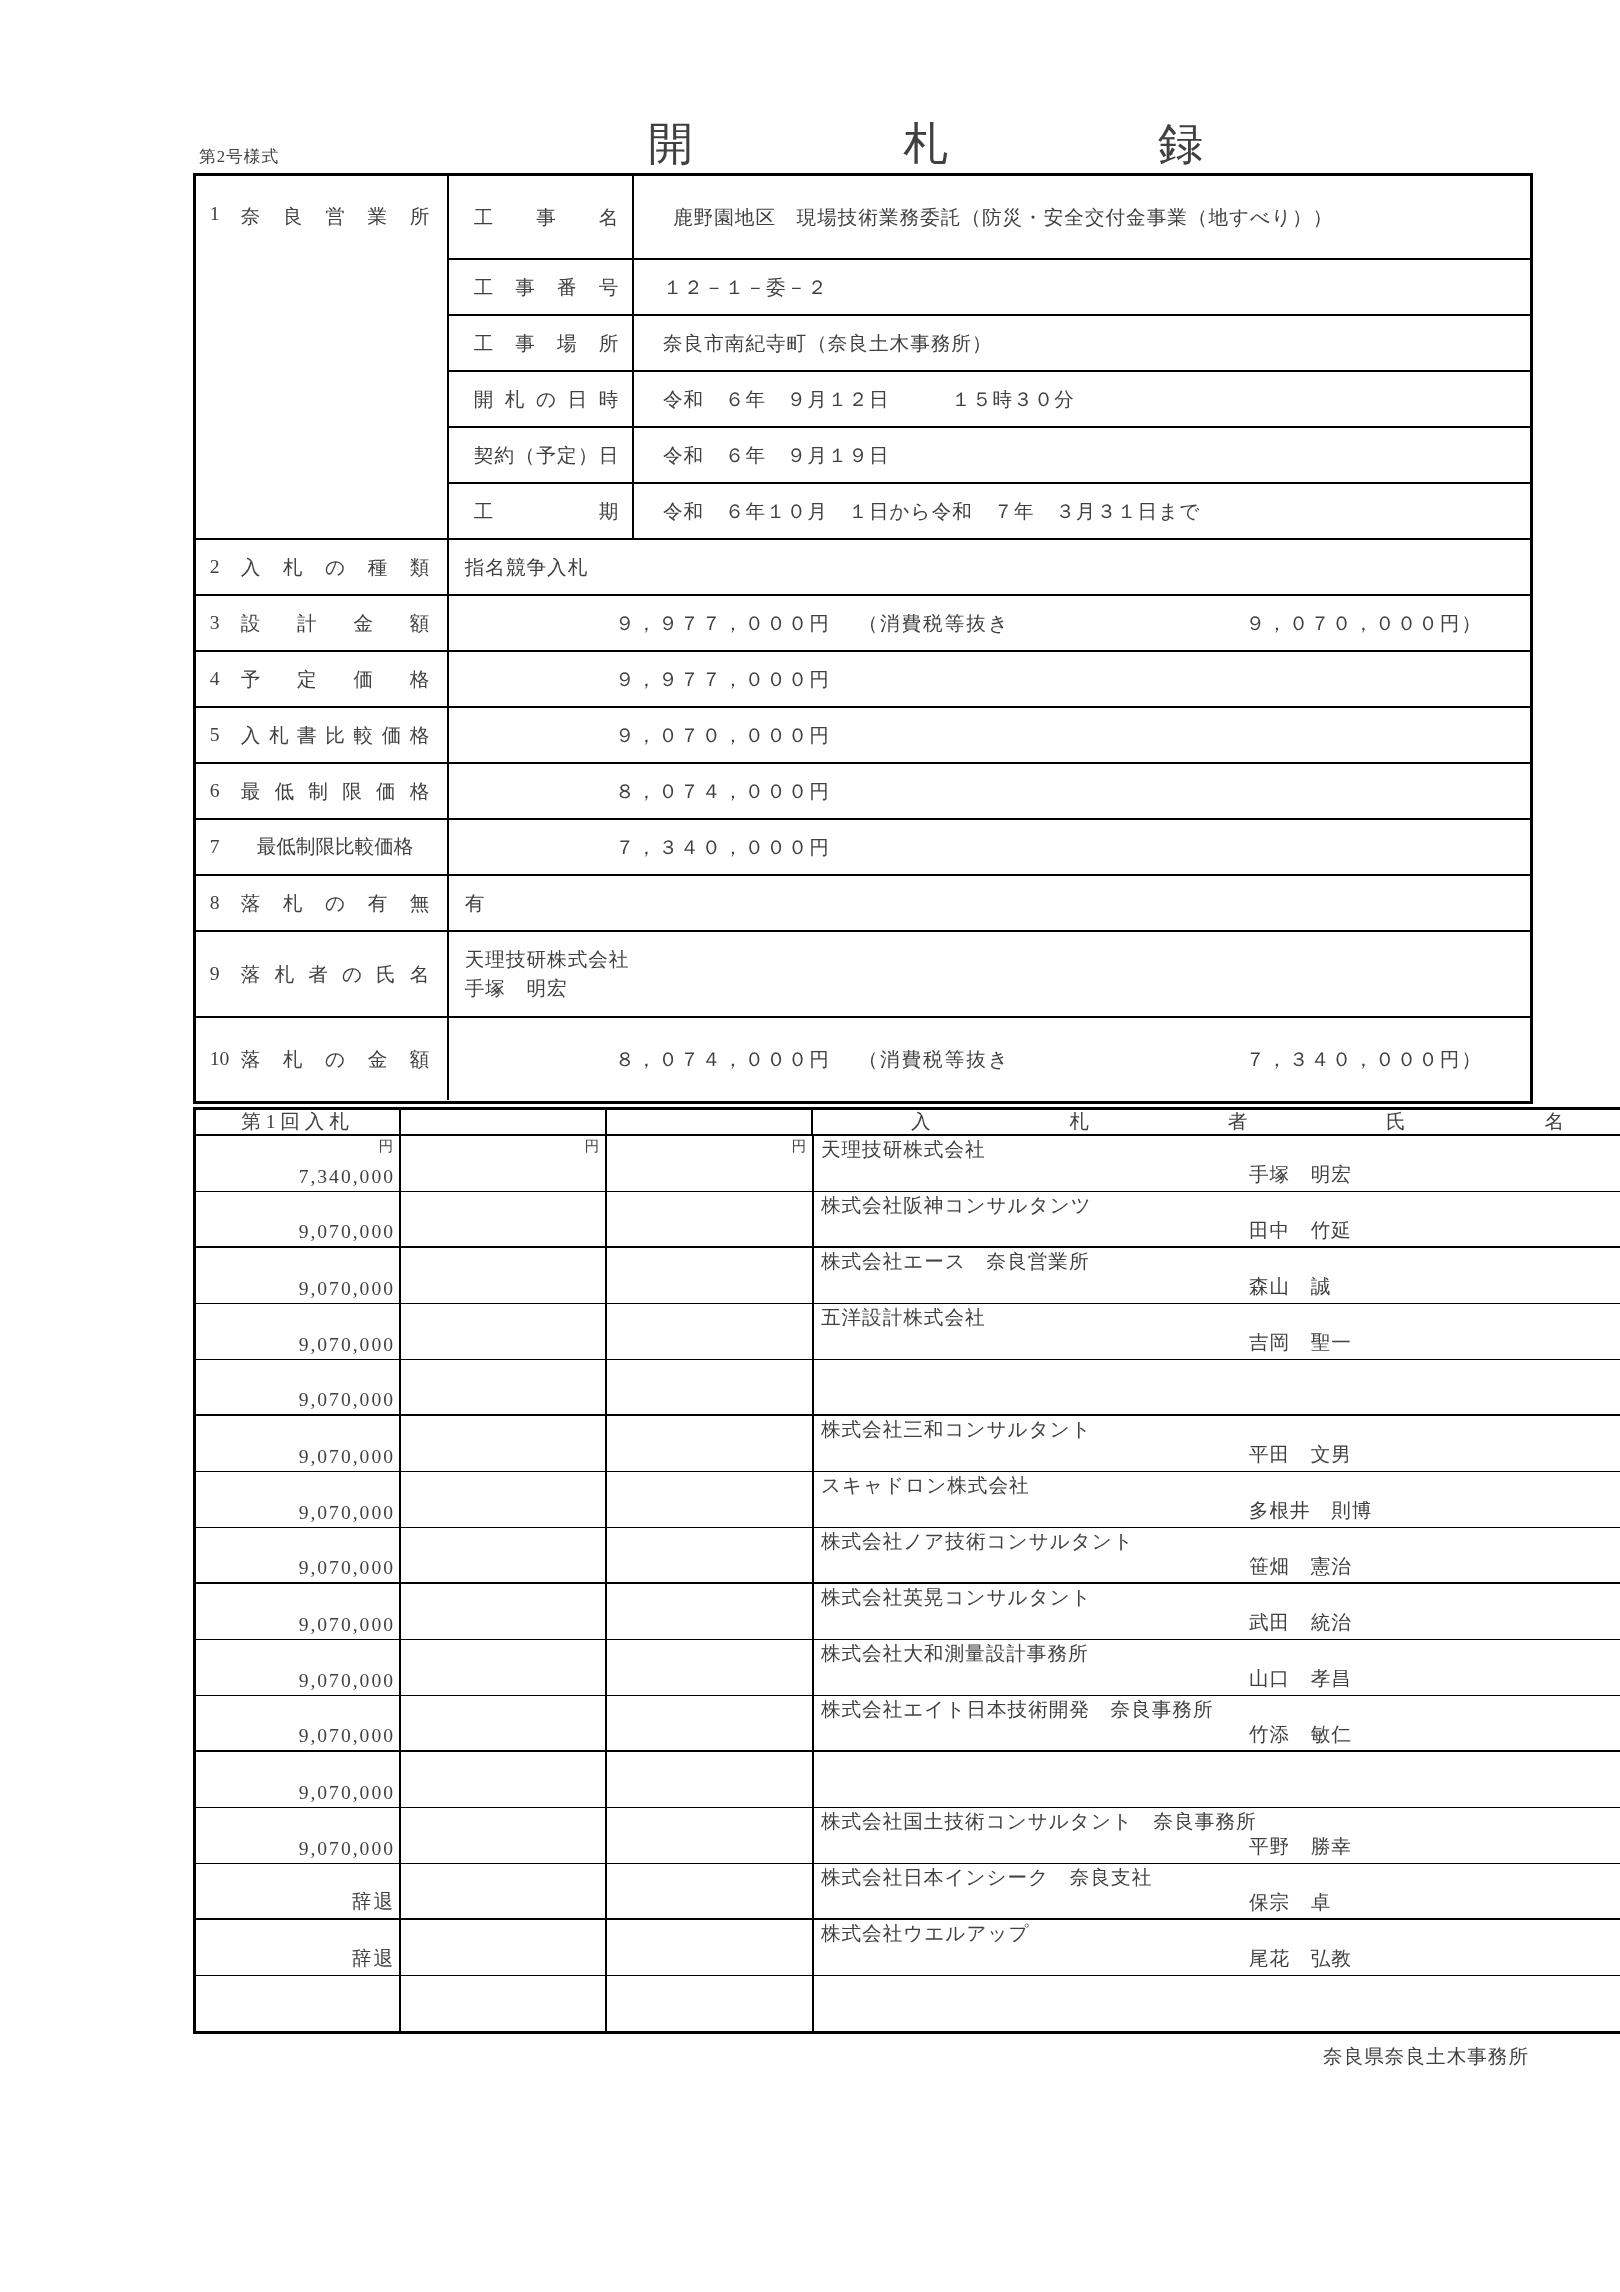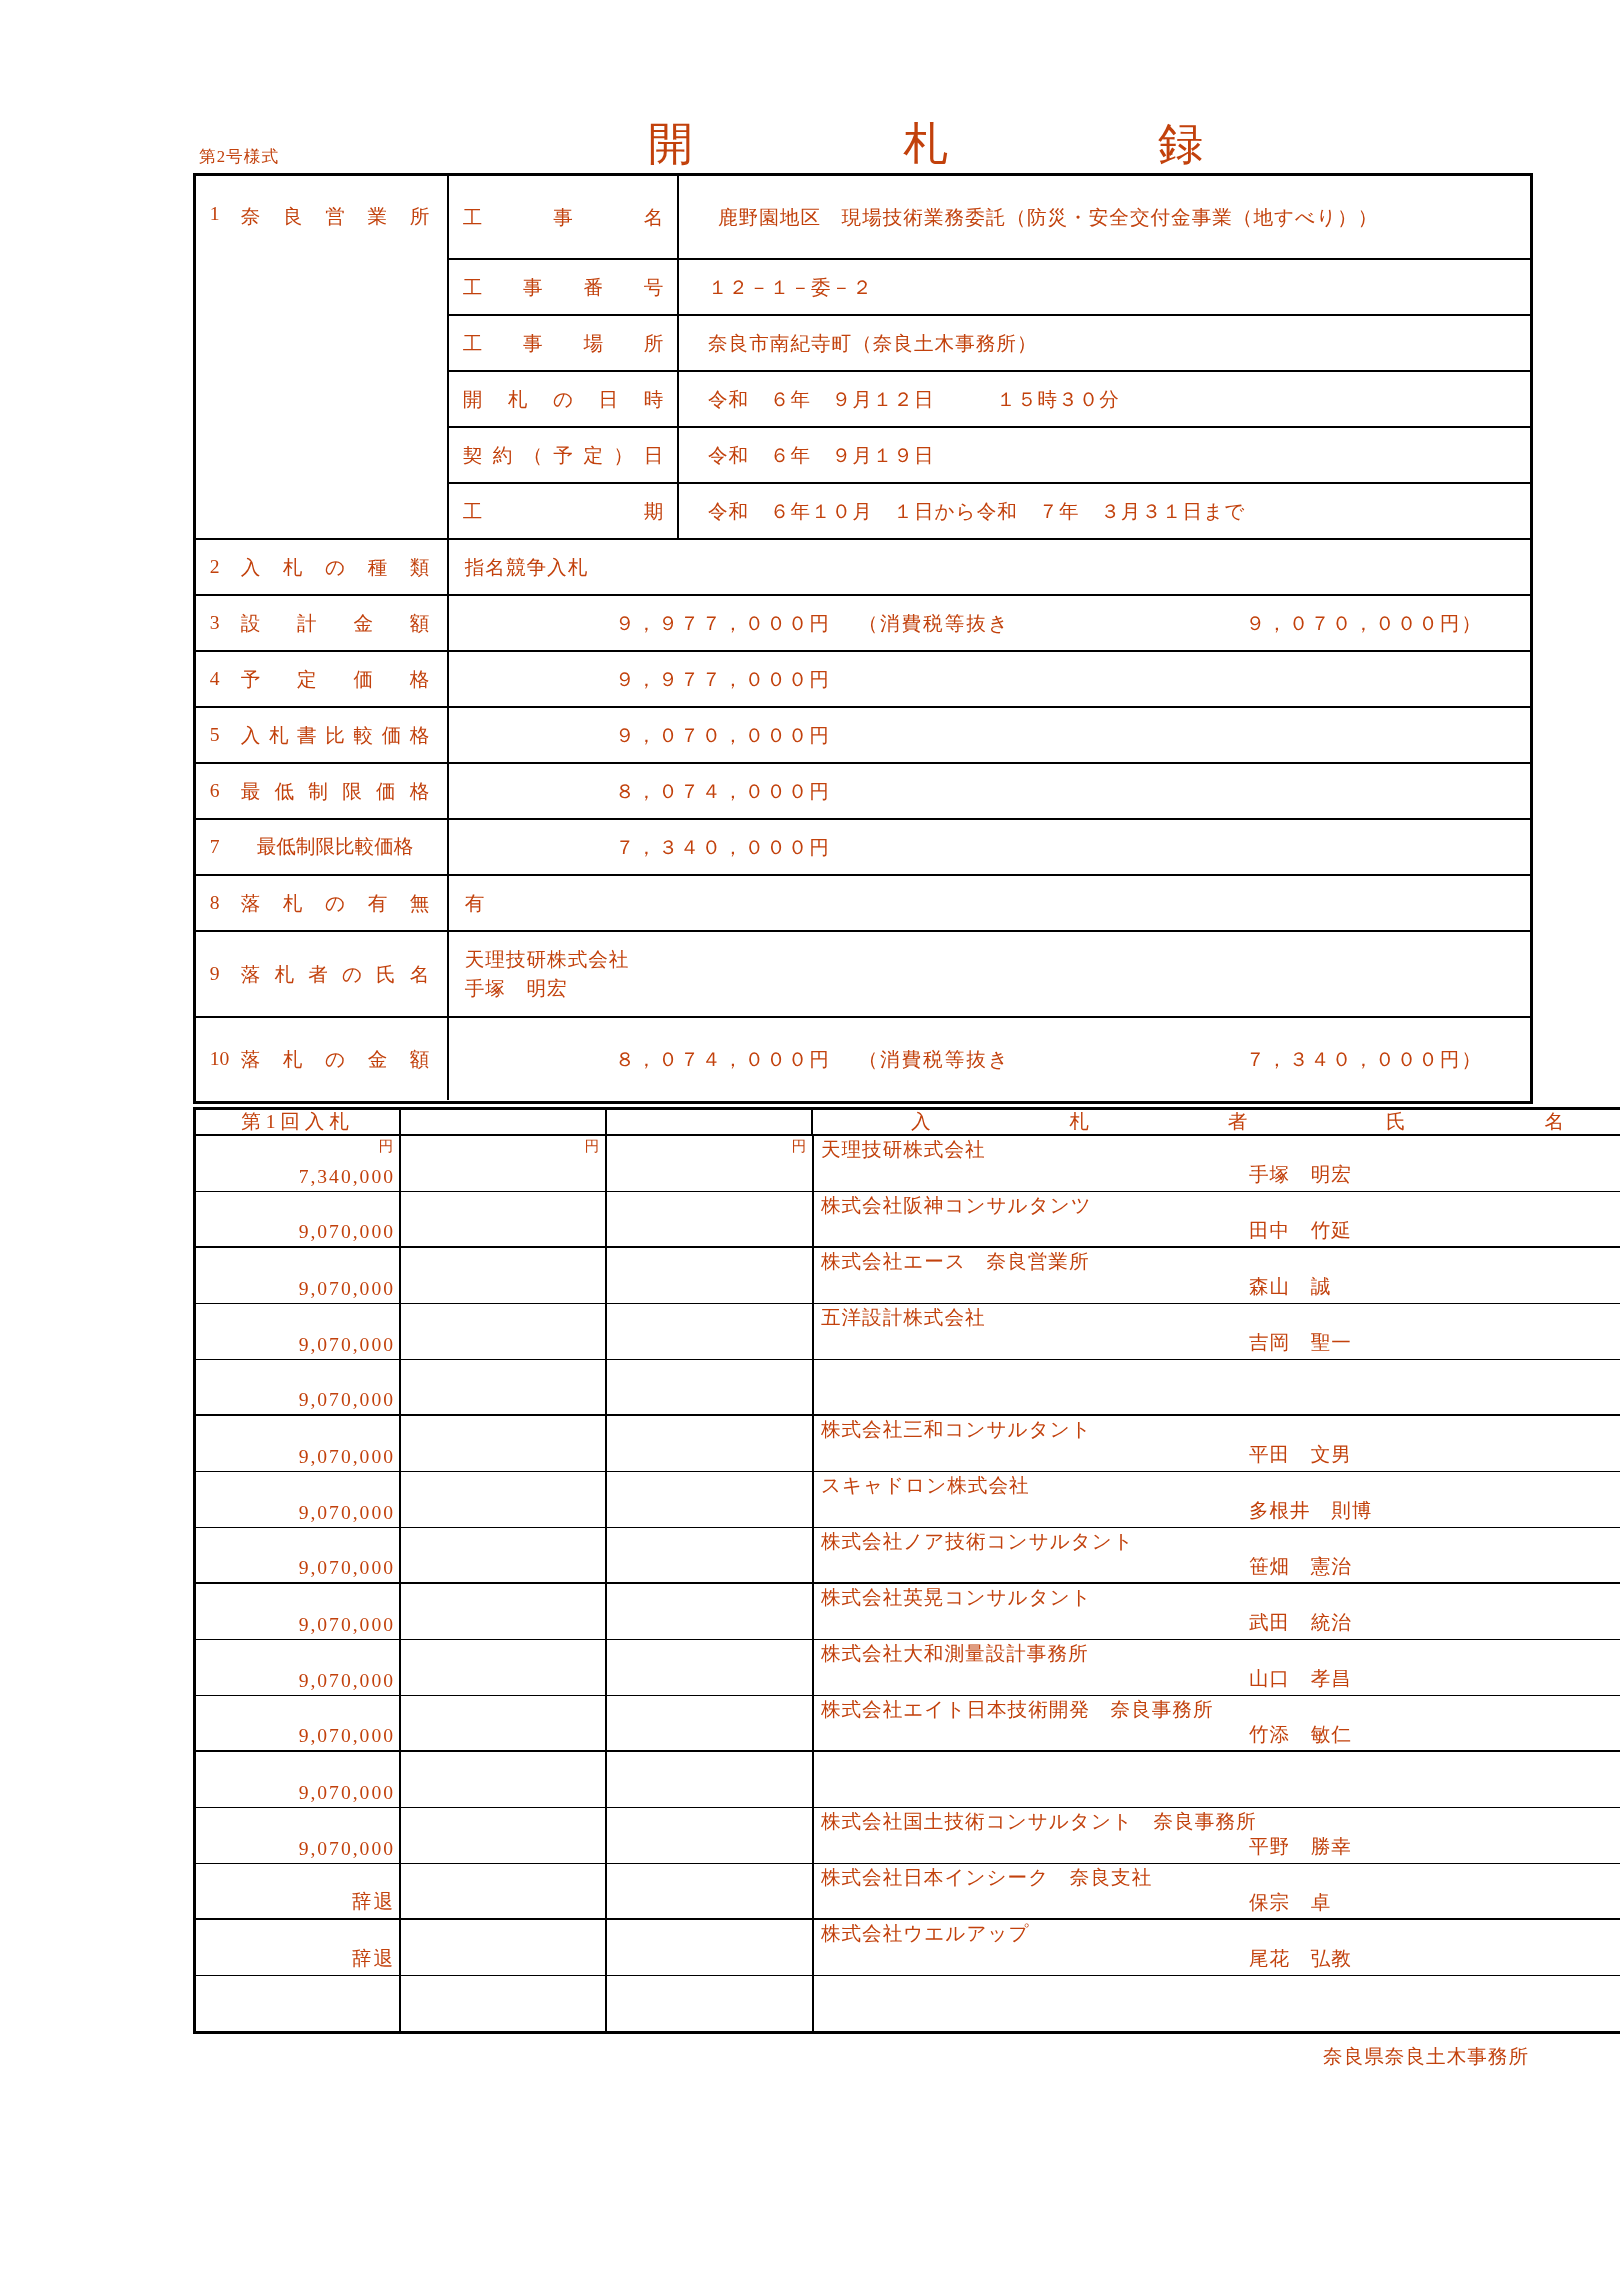--- a/index.html
+++ b/index.html
@@ -1,38 +1,38 @@
 <!DOCTYPE html>
 <html><head>
 <meta charset="utf-8">
 <style>
   html,body{margin:0;padding:0;background:#fff;}
   #page{
-    position:relative;width:1620px;height:2293px;background:#fff;color:#c2410c;
+    position:relative;width:1620px;height:2293px;background:#fff;color:#404040;
     font-family:"Liberation Serif","DejaVu Serif",serif;
   }
   
   #form-no{position:absolute;left:199px;top:145px;font-size:16.7px;letter-spacing:1px;}
   #title{position:absolute;left:648px;top:122px;width:555px;display:flex;justify-content:space-between;
          font-size:45px;line-height:1;}
   
   #maintable{position:absolute;left:193px;top:173px;width:1340px;height:931px;
              border:3.9px solid #000;box-sizing:border-box;display:flex;flex-direction:column;font-size:19.6px;}
   .mrow{display:flex;box-sizing:border-box;border-top:2.9px solid #000;}
   .mrow.first{border-top:none;}
   .lab{width:253px;box-sizing:border-box;border-right:2px solid #000;display:flex;align-items:center;
        padding-left:13.7px;padding-right:17.6px;flex:none;}
   .lab .n{width:31px;flex:none;}
   .lab .t{flex:1;text-align:justify;text-align-last:justify;}
   .lab .t.wrapc{text-align:right;text-align-last:center;padding:0 11.8px;line-height:26.5px;}
   .lab.top{align-items:flex-start;padding-top:27.4px;}
   .sec-right{flex:1;display:flex;flex-direction:column;}
   .srow{display:flex;box-sizing:border-box;border-top:2px solid #000;height:56px;}
   .srow.first{border-top:none;height:82px;}
-  .slab{width:230px;box-sizing:border-box;border-right:2px solid #000;display:flex;align-items:center;flex:none;}
+  .slab{width:185px;box-sizing:border-box;border-right:2px solid #000;display:flex;align-items:center;flex:none;padding-left:11px;}
   .slab .t{flex:1;text-align:justify;text-align-last:justify;padding:0 13.7px;}
   .val{flex:1;display:flex;align-items:center;padding-left:29px;letter-spacing:1px;}
   .val.wide{padding-left:39px;}
   .val.plain{padding-left:15.7px;}
   .val.money{padding-left:166px;letter-spacing:2px;}
   .val .note{margin-left:27.4px;letter-spacing:2px;}
   .val .note-amt{margin-left:auto;margin-right:47px;letter-spacing:2px;}
   .val.twolines{flex-direction:column;align-items:flex-start;justify-content:center;padding-left:15.7px;line-height:29px;}
   .h57{height:56px;}.h88{height:86px;}.h86{height:84px;}
   

